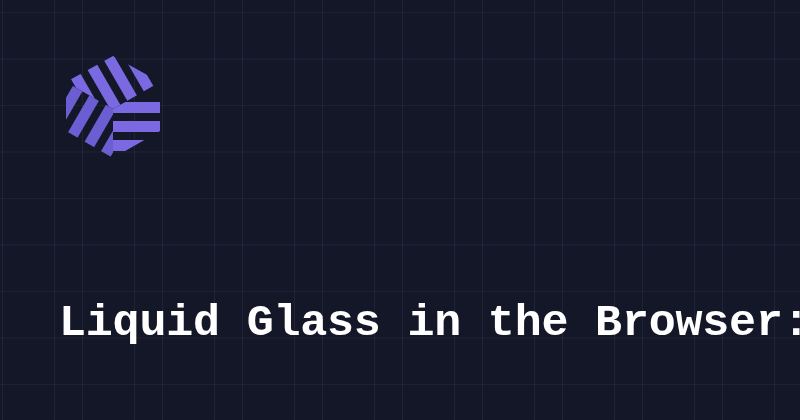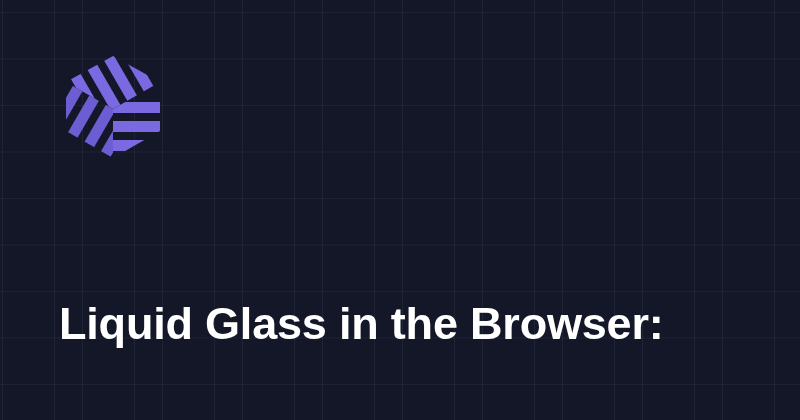--- a/index.html
+++ b/index.html
@@ -37,20 +37,21 @@
   .grid-h {
     background-image:
       linear-gradient(to bottom, rgba(160,170,205,0.075) 1px, transparent 1px);
     background-size: 100% 46.5px;
     background-position: 0 12px;
     background-repeat: repeat-y;
   }
   .content {
     position: absolute;
     inset: 0;
+    font-family: Liberation Mono, monospace;
   }
   .logo {
     position: absolute;
     left: 60px;
     top: 56px;
     width: 106px;
     height: 102px;
   }
   .title {
     position: absolute;

